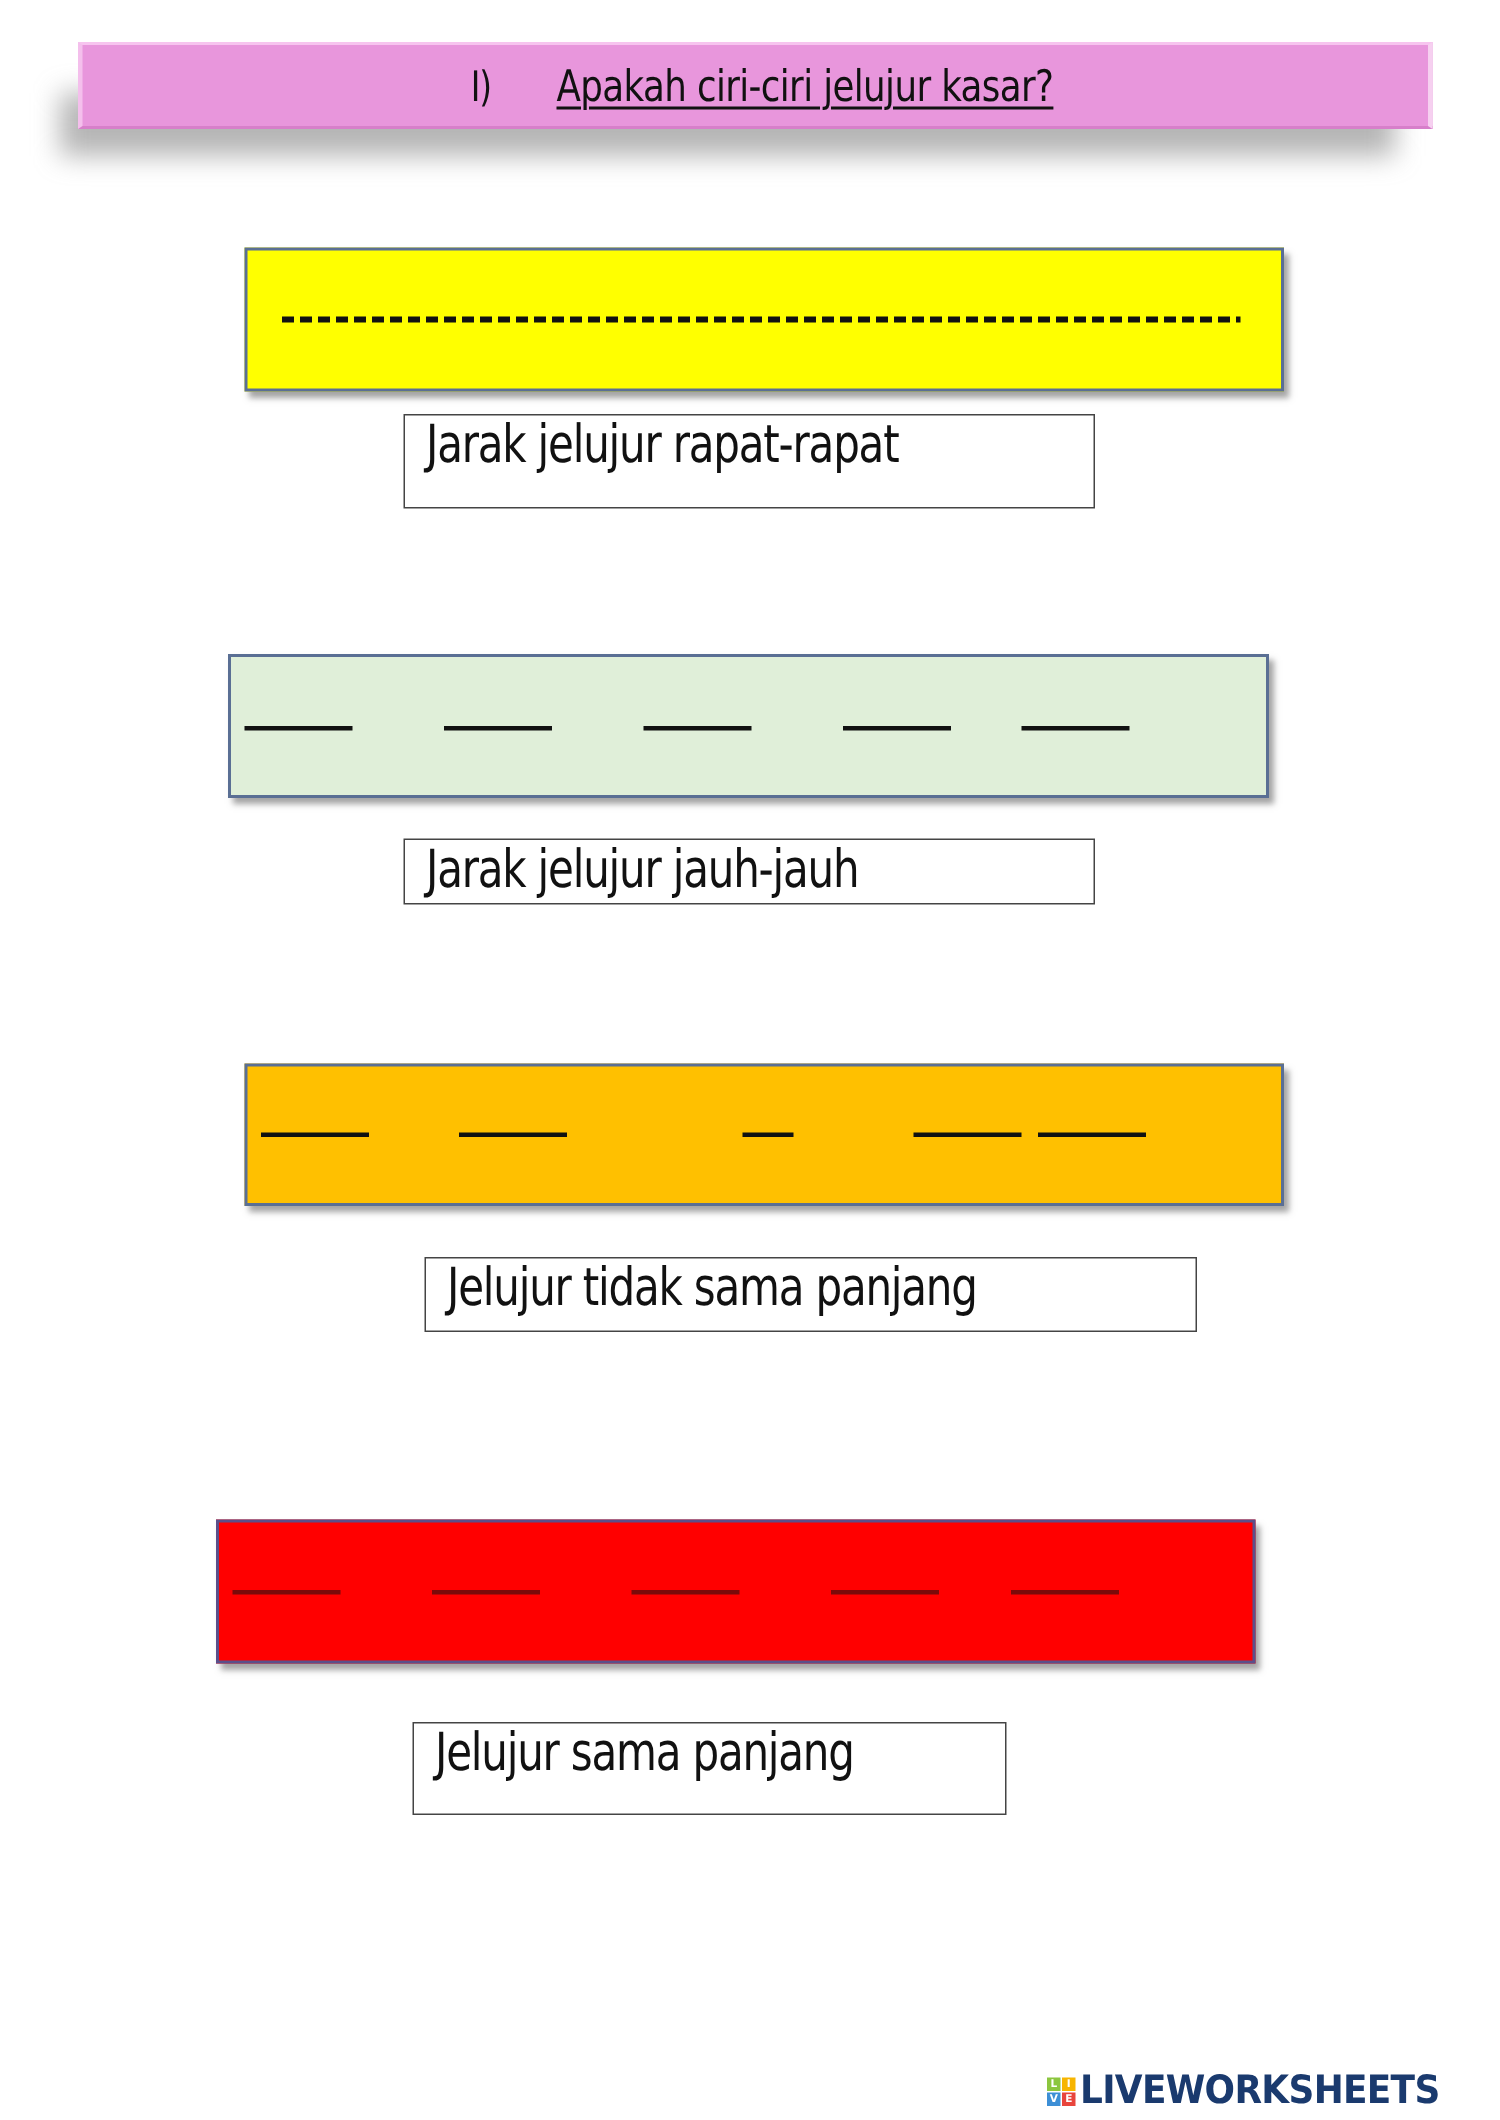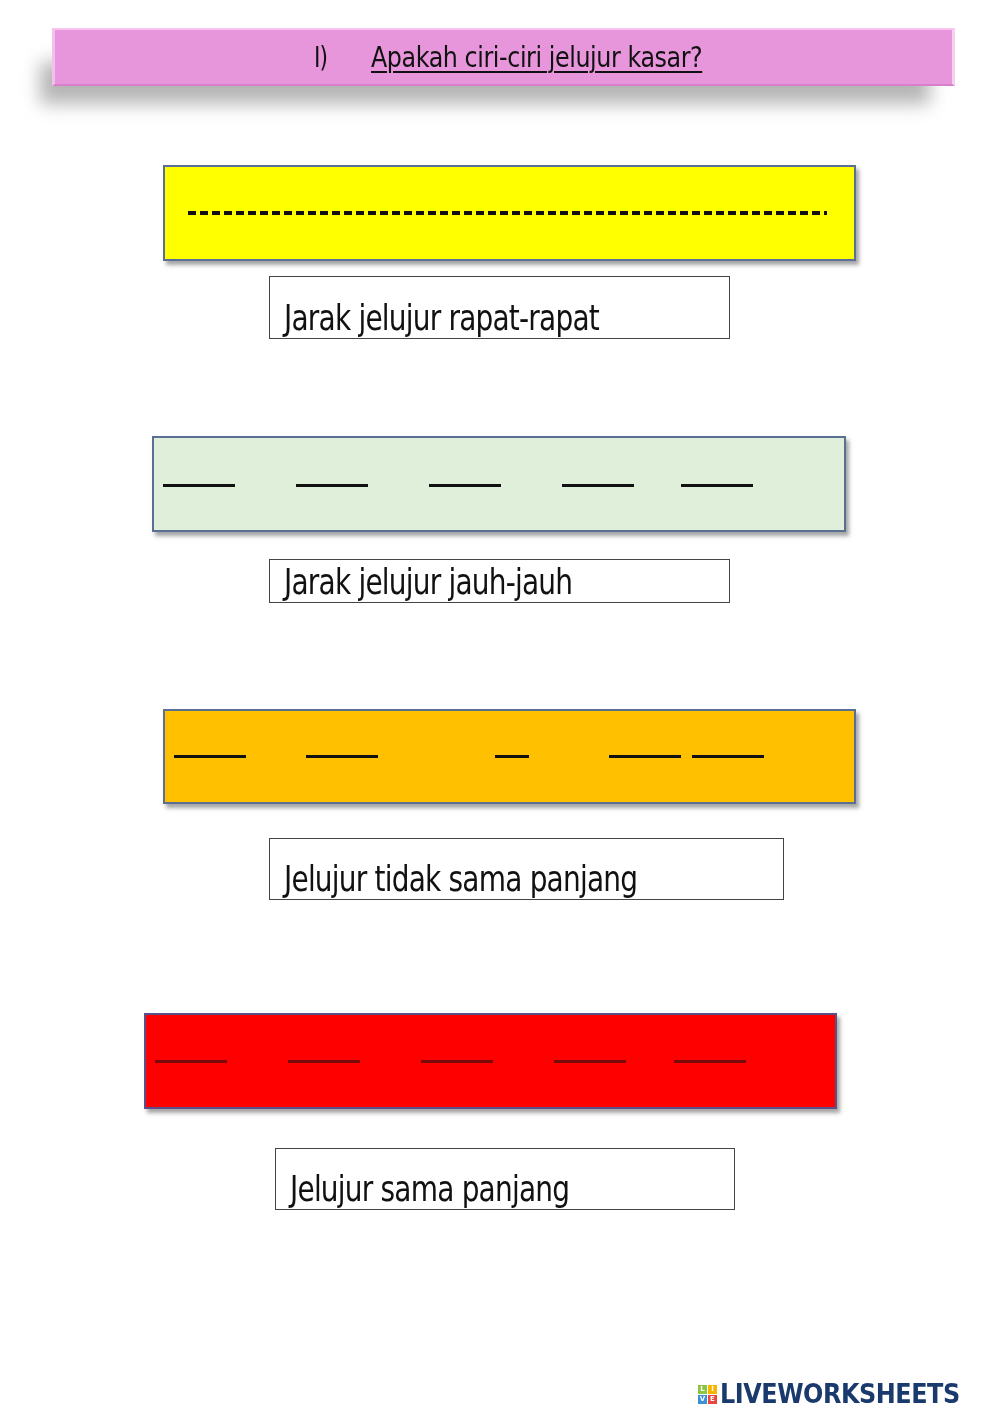--- a/index.html
+++ b/index.html
@@ -70,21 +70,21 @@
       position: absolute;
       height: 3px;
       background: #111;
     }
     .label-box {
       position: absolute;
       box-sizing: border-box;
       border: 1px solid #444;
       background: #fff;
       display: flex;
-      align-items: flex-end;
+      align-items: flex-start;
       padding-left: 14px;
     }
     .label-text {
       font-family: "DejaVu Sans", sans-serif;
       font-size: 35px;
       color: #111;
       white-space: nowrap;
       transform: scaleX(0.8);
       transform-origin: left center;
       letter-spacing: -1px;
@@ -154,32 +154,32 @@
   <span class="label-text">Jarak jelujur jauh-jauh</span>
 </div>
 
 <div class="stitch-box" style="left:163px; top:709px; width:693px; height:95px; background:#ffc000;">
   <div class="dash" style="left:9px; top:44px; width:72px;"></div>
   <div class="dash" style="left:141px; top:44px; width:72px;"></div>
   <div class="dash" style="left:330px; top:44px; width:34px;"></div>
   <div class="dash" style="left:444px; top:44px; width:72px;"></div>
   <div class="dash" style="left:527px; top:44px; width:72px;"></div>
 </div>
-<div class="label-box" style="left:269px; top:838px; width:515px; height:62px;">
+<div class="label-box" style="left:283px; top:838px; width:515px; height:50px;">
   <span class="label-text">Jelujur tidak sama panjang</span>
 </div>
 
 <div class="stitch-box" style="left:144px; top:1013px; width:693px; height:96px; background:#ff0000; border-color:#5b4f8a;">
   <div class="dash" style="left:9px; top:45px; width:72px; background:#7a0a0a;"></div>
   <div class="dash" style="left:142px; top:45px; width:72px; background:#7a0a0a;"></div>
   <div class="dash" style="left:275px; top:45px; width:72px; background:#7a0a0a;"></div>
   <div class="dash" style="left:408px; top:45px; width:72px; background:#7a0a0a;"></div>
   <div class="dash" style="left:528px; top:45px; width:72px; background:#7a0a0a;"></div>
 </div>
-<div class="label-box" style="left:275px; top:1148px; width:460px; height:62px;">
+<div class="label-box" style="left:275px; top:1148px; width:396px; height:62px;">
   <span class="label-text">Jelujur sama panjang</span>
 </div>
 
 <div class="logo">
   <div class="logo-tiles">
     <span class="tile" style="background:#8cc63f;">L</span>
     <span class="tile" style="background:#f7b500;">I</span>
     <span class="tile" style="background:#3d8fd6;">V</span>
     <span class="tile" style="background:#e8453c;">E</span>
   </div>

